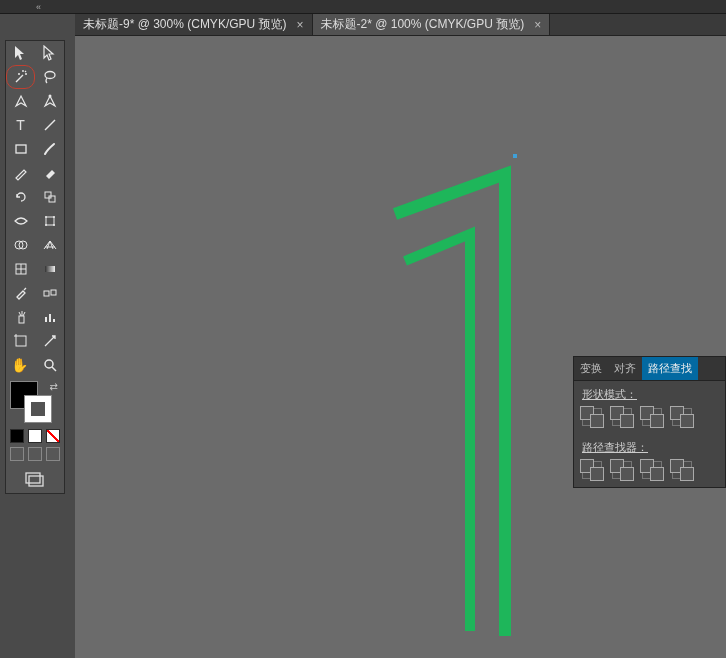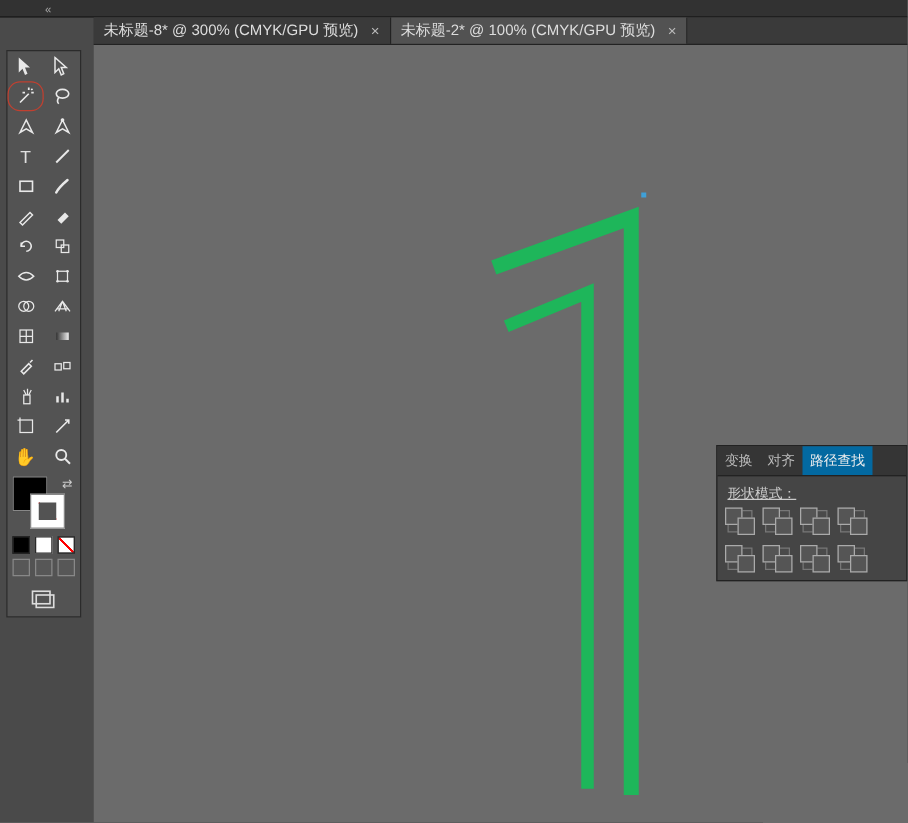--- a/index.html
+++ b/index.html
@@ -228,21 +228,21 @@
 </style>
 </head>
 <body>
 
 <div class="ribbon">
   <span class="collapse">«</span>
 </div>
 
 <div class="doc-tabs">
   <div class="doc-tab">
-    <span>未标题-8* @ 300% (CMYK/GPU 预览)</span>
+    <span>未标题-9* @ 300% (CMYK/GPU 预览)</span>
     <span class="close">×</span>
   </div>
   <div class="doc-tab active">
     <span>未标题-2* @ 100% (CMYK/GPU 预览)</span>
     <span class="close">×</span>
   </div>
 </div>
 
 <div class="canvas">
   <svg viewBox="0 0 651 622">
@@ -468,19 +468,20 @@
     <div class="ptab">对齐</div>
     <div class="ptab active">路径查找</div>
   </div>
   <div class="panel-section">形状模式：</div>
   <div class="panel-icons">
     <div class="picon"></div>
     <div class="picon"></div>
     <div class="picon"></div>
     <div class="picon"></div>
   </div>
+  <div class="panel-section">路径查找器：</div>
   <div class="panel-icons">
     <div class="picon"></div>
     <div class="picon"></div>
     <div class="picon"></div>
     <div class="picon"></div>
   </div>
 </div>
 
 </body></html>

